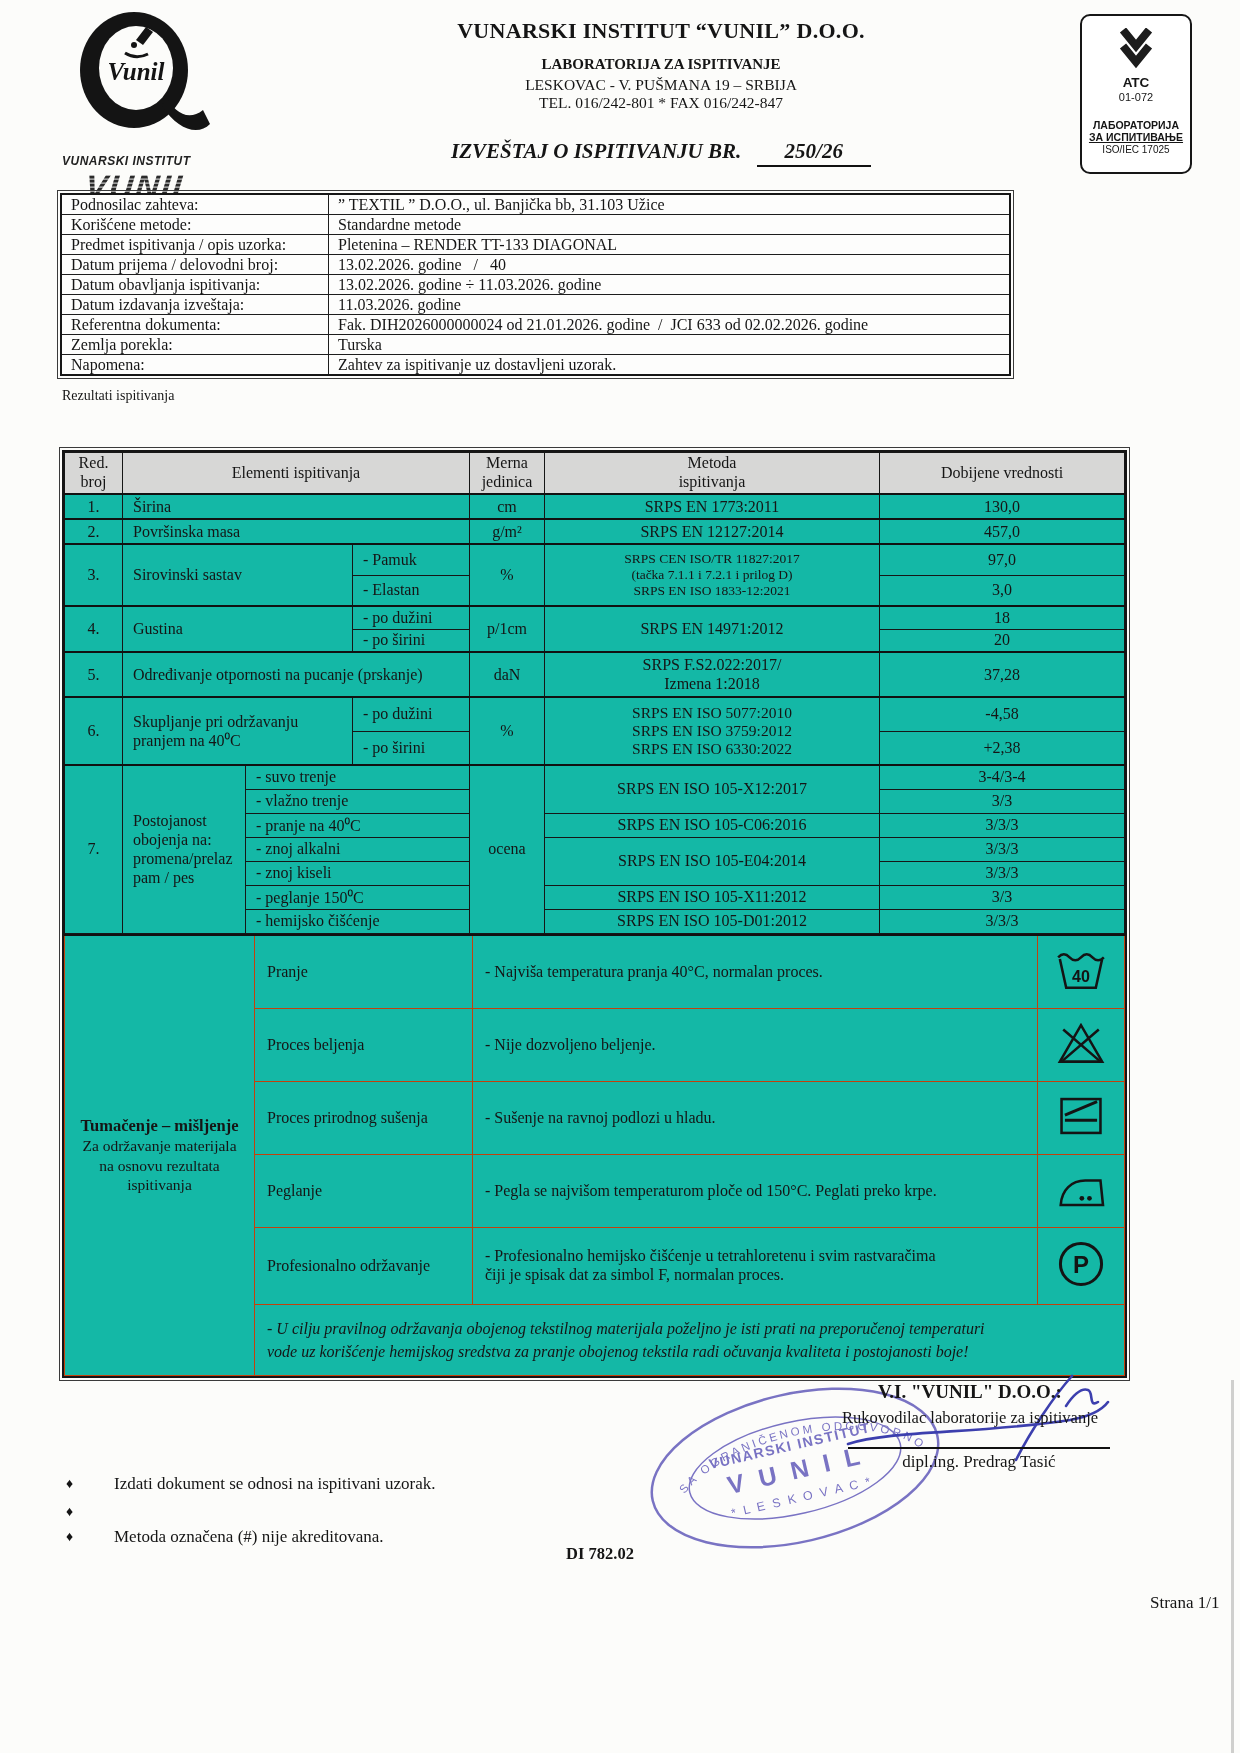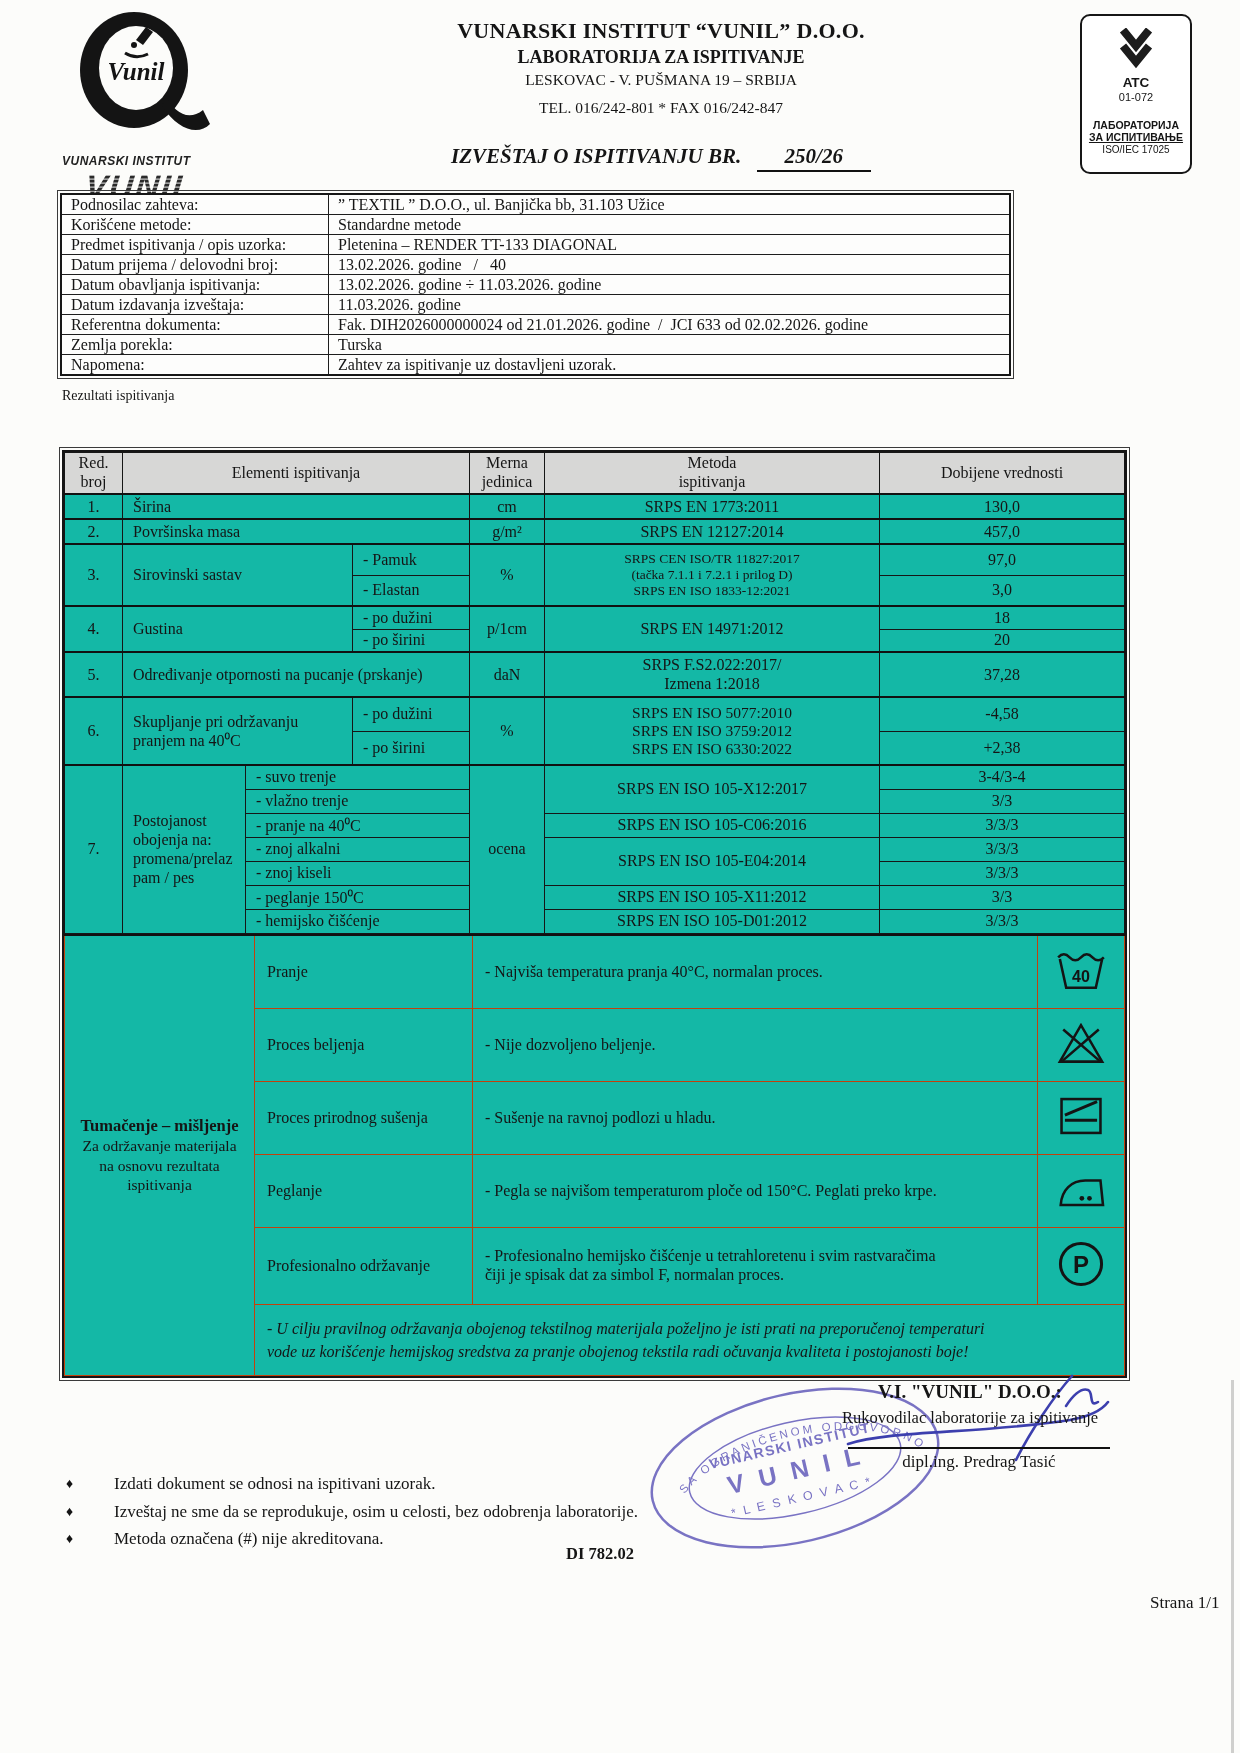--- a/index.html
+++ b/index.html
@@ -10,23 +10,23 @@
 
   
   .header{position:absolute;top:8px;left:62px;right:48px;display:flex;}
   .logo-col{width:180px;}
   .logo-inst{font-family:"Liberation Sans",sans-serif;font-weight:bold;font-style:italic;
              font-size:12px;letter-spacing:.5px;margin-top:2px;color:#222;}
   .logo-addr{font-family:"Liberation Sans",sans-serif;font-weight:bold;font-style:italic;
              font-size:9px;color:#333;margin-top:1px;}
   .head-center{flex:1;text-align:center;padding:10px 6px 0 6px;}
   .org-name{font-size:22px;font-weight:bold;letter-spacing:.3px;}
-  .org-lab{font-size:18px;font-weight:bold;margin-top:3px;}
+  .org-lab{font-size:15px;font-weight:bold;margin-top:12px;}
   .org-addr{font-size:15.5px;margin-top:3px;}
-  .org-tel{font-size:15.5px;margin-top:10px;}
+  .org-tel{font-size:15.5px;margin-top:0;}
   .report-line{margin-top:27px;font-size:21px;font-weight:bold;font-style:italic;}
   .report-no{display:inline-block;border-bottom:2.5px solid #111;padding:0 28px 1px 28px;margin-left:10px;}
   .badge{width:108px;height:156px;border:2px solid #161616;border-radius:10px;margin-top:6px;
          text-align:center;font-family:"Liberation Sans",sans-serif;background:#fff;}
   .badge .atc{font-size:13.5px;font-weight:bold;margin-top:1px;}
   .badge .code{font-size:11px;margin-top:1px;}
   .badge .b1{font-size:10.5px;font-weight:bold;margin-top:16px;}
   .badge .b2{font-size:10.5px;font-weight:bold;text-decoration:underline;}
   .badge .b3{font-size:10px;margin-top:1px;}
 
@@ -429,21 +429,20 @@
   <div class="abs sig-line"></div>
   <div class="abs sig-name">dipl.ing. Predrag Tasić</div>
 
   <div class="abs bullets">
     <div class="bullet-row">
       <span class="bullet-mark">♦</span>
       <span>Izdati dokument se odnosi na ispitivani uzorak.</span>
     </div>
     <div class="bullet-row">
       <span class="bullet-mark">♦</span>
-      <span>Izveštaj ne sme da se reprodukuje, osim u celosti, bez odobrenja laboratorije.</span>
     </div>
     <div class="bullet-row">
       <span class="bullet-mark">♦</span>
       <span>Metoda označena (#) nije akreditovana.</span>
     </div>
   </div>
   <div class="abs di-code">DI 782.02</div>
   <div class="abs page-no">Strana 1/1</div>
 </div>
 

